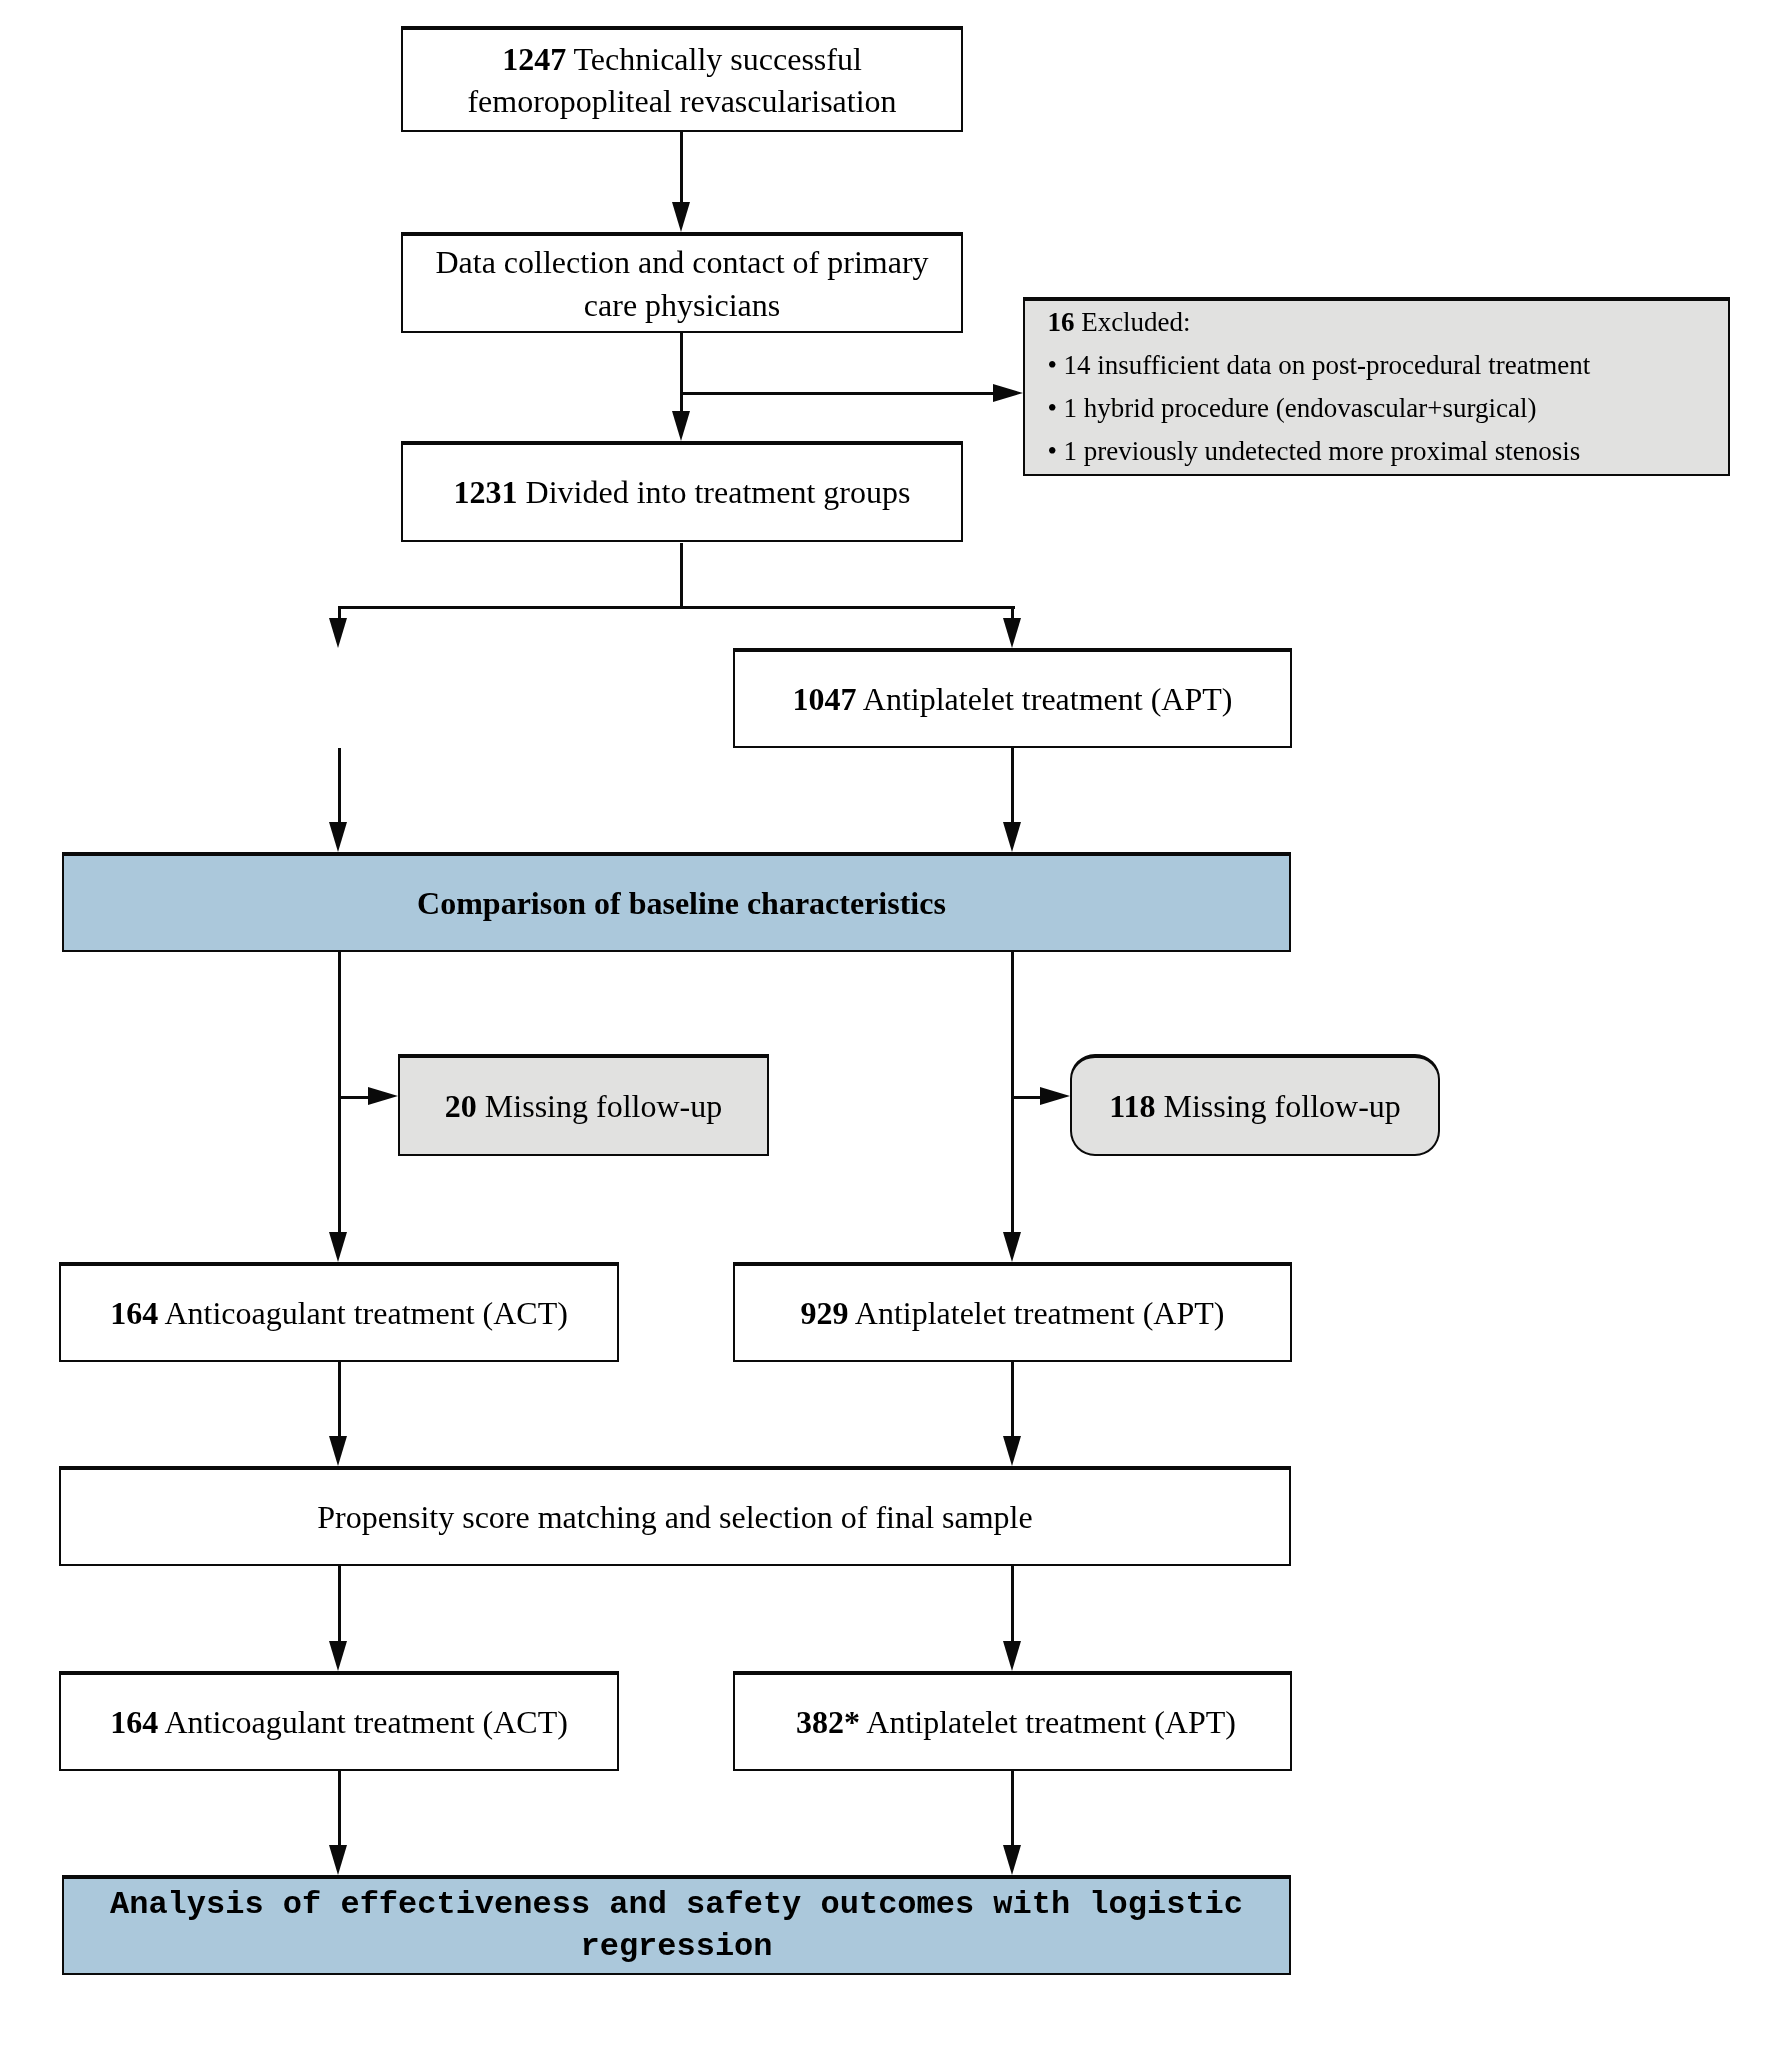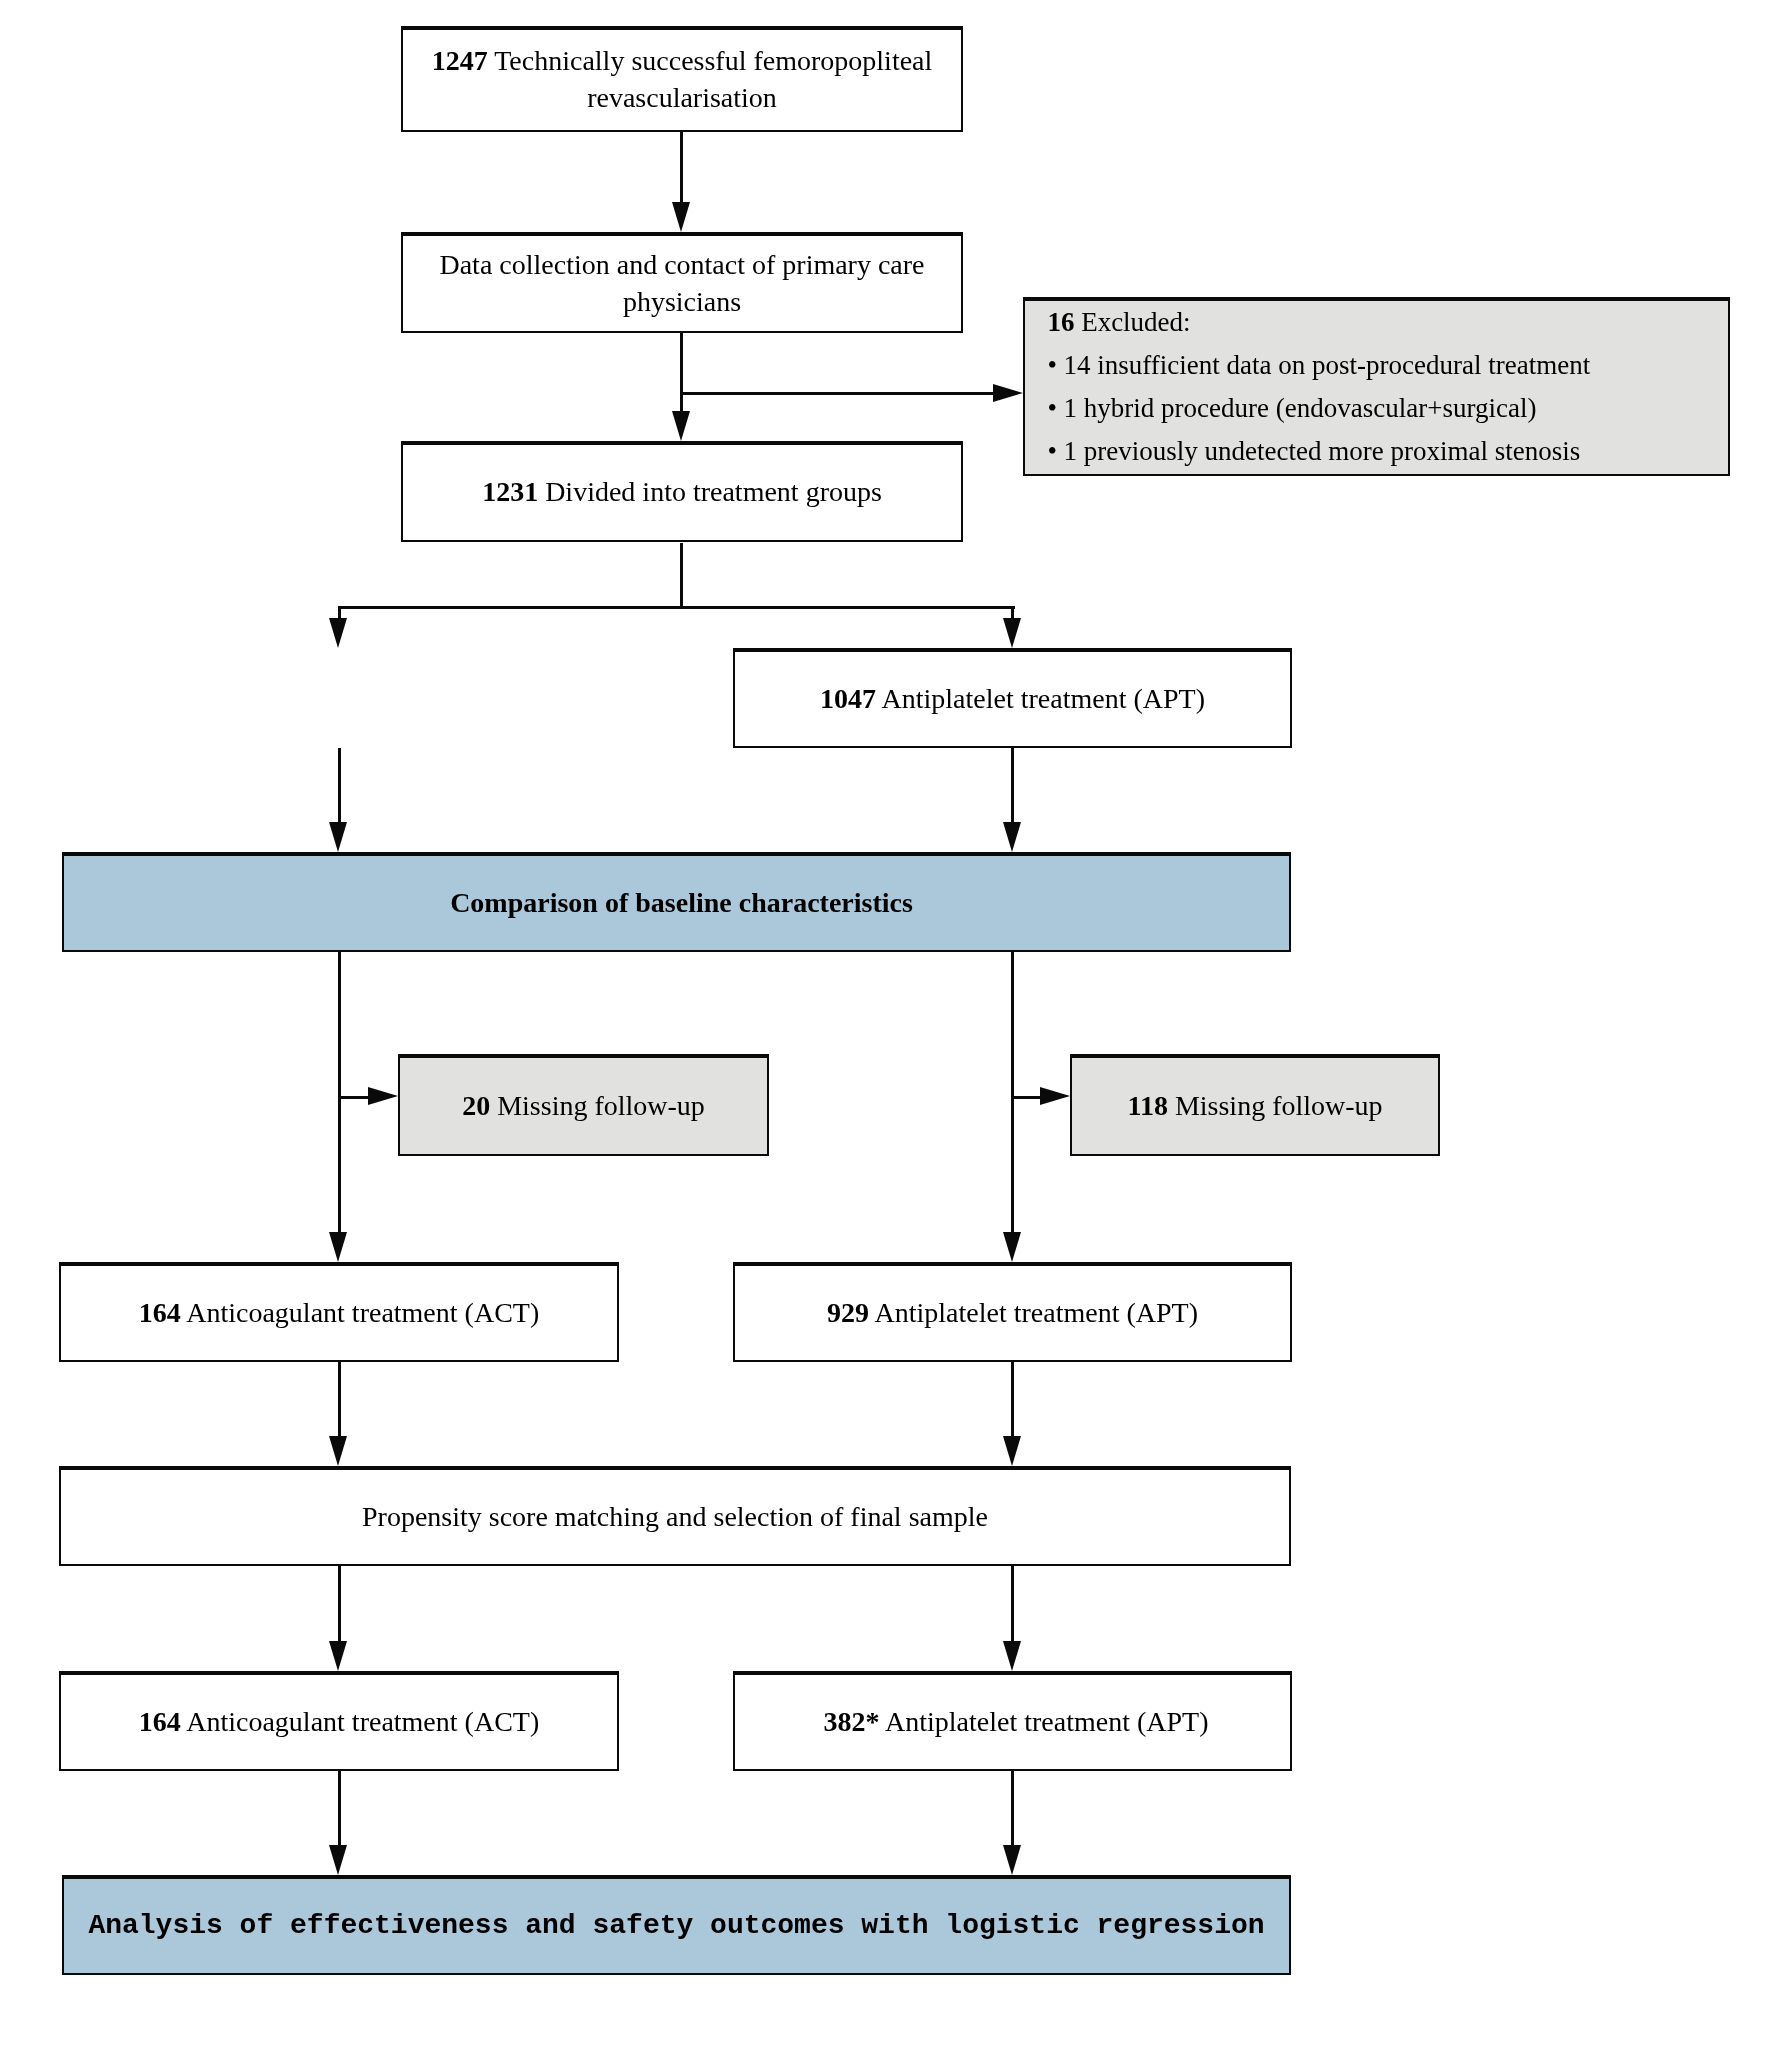--- a/index.html
+++ b/index.html
@@ -18,21 +18,21 @@
   .box {
     position: absolute;
     box-sizing: border-box;
     border: 2.8px solid #0a0a0a;
     border-top-width: 4.7px;
     background: #ffffff;
     display: flex;
     align-items: center;
     justify-content: center;
     text-align: center;
-    font-size: 28px;
+    font-size: 32px;
     line-height: 1.32;
     padding: 4.7px 21px;
   }
   .box .num { font-weight: bold; }
   .box.blue {
     background: #abc8db;
     font-weight: bold;
   }
   .box.gray {
     background: #e1e1e0;
@@ -132,21 +132,21 @@
   <div class="arrow-right" style="left:368px; top:1087px;"></div>
 
   <div class="vline" style="left:1011px; top:952px; height:282px;"></div>
   <div class="arrow-down" style="left:1003px; top:1232px;"></div>
   <div class="hline" style="left:1011px; top:1096px; width:29px;"></div>
   <div class="arrow-right" style="left:1040px; top:1087px;"></div>
 
   <div class="box gray" style="left:398px; top:1054px; width:371px; height:102px;">
     <div><span class="num">20</span> <span>Missing follow-up</span></div>
   </div>
-  <div class="box gray" style="left:1070px; top:1054px; width:370px; height:102px;">
+  <div class="box gray" style="left:1070px; top:1054px; width:370px; height:102px;border-radius:25px;">
     <div><span class="num">118</span> <span>Missing follow-up</span></div>
   </div>
 
   <div class="box" style="left:59px; top:1262px; width:560px; height:100px;">
     <div><span class="num">164</span> <span>Anticoagulant treatment (ACT)</span></div>
   </div>
   <div class="box" style="left:733px; top:1262px; width:559px; height:100px;">
     <div><span class="num">929</span> <span>Antiplatelet treatment (APT)</span></div>
   </div>
 

